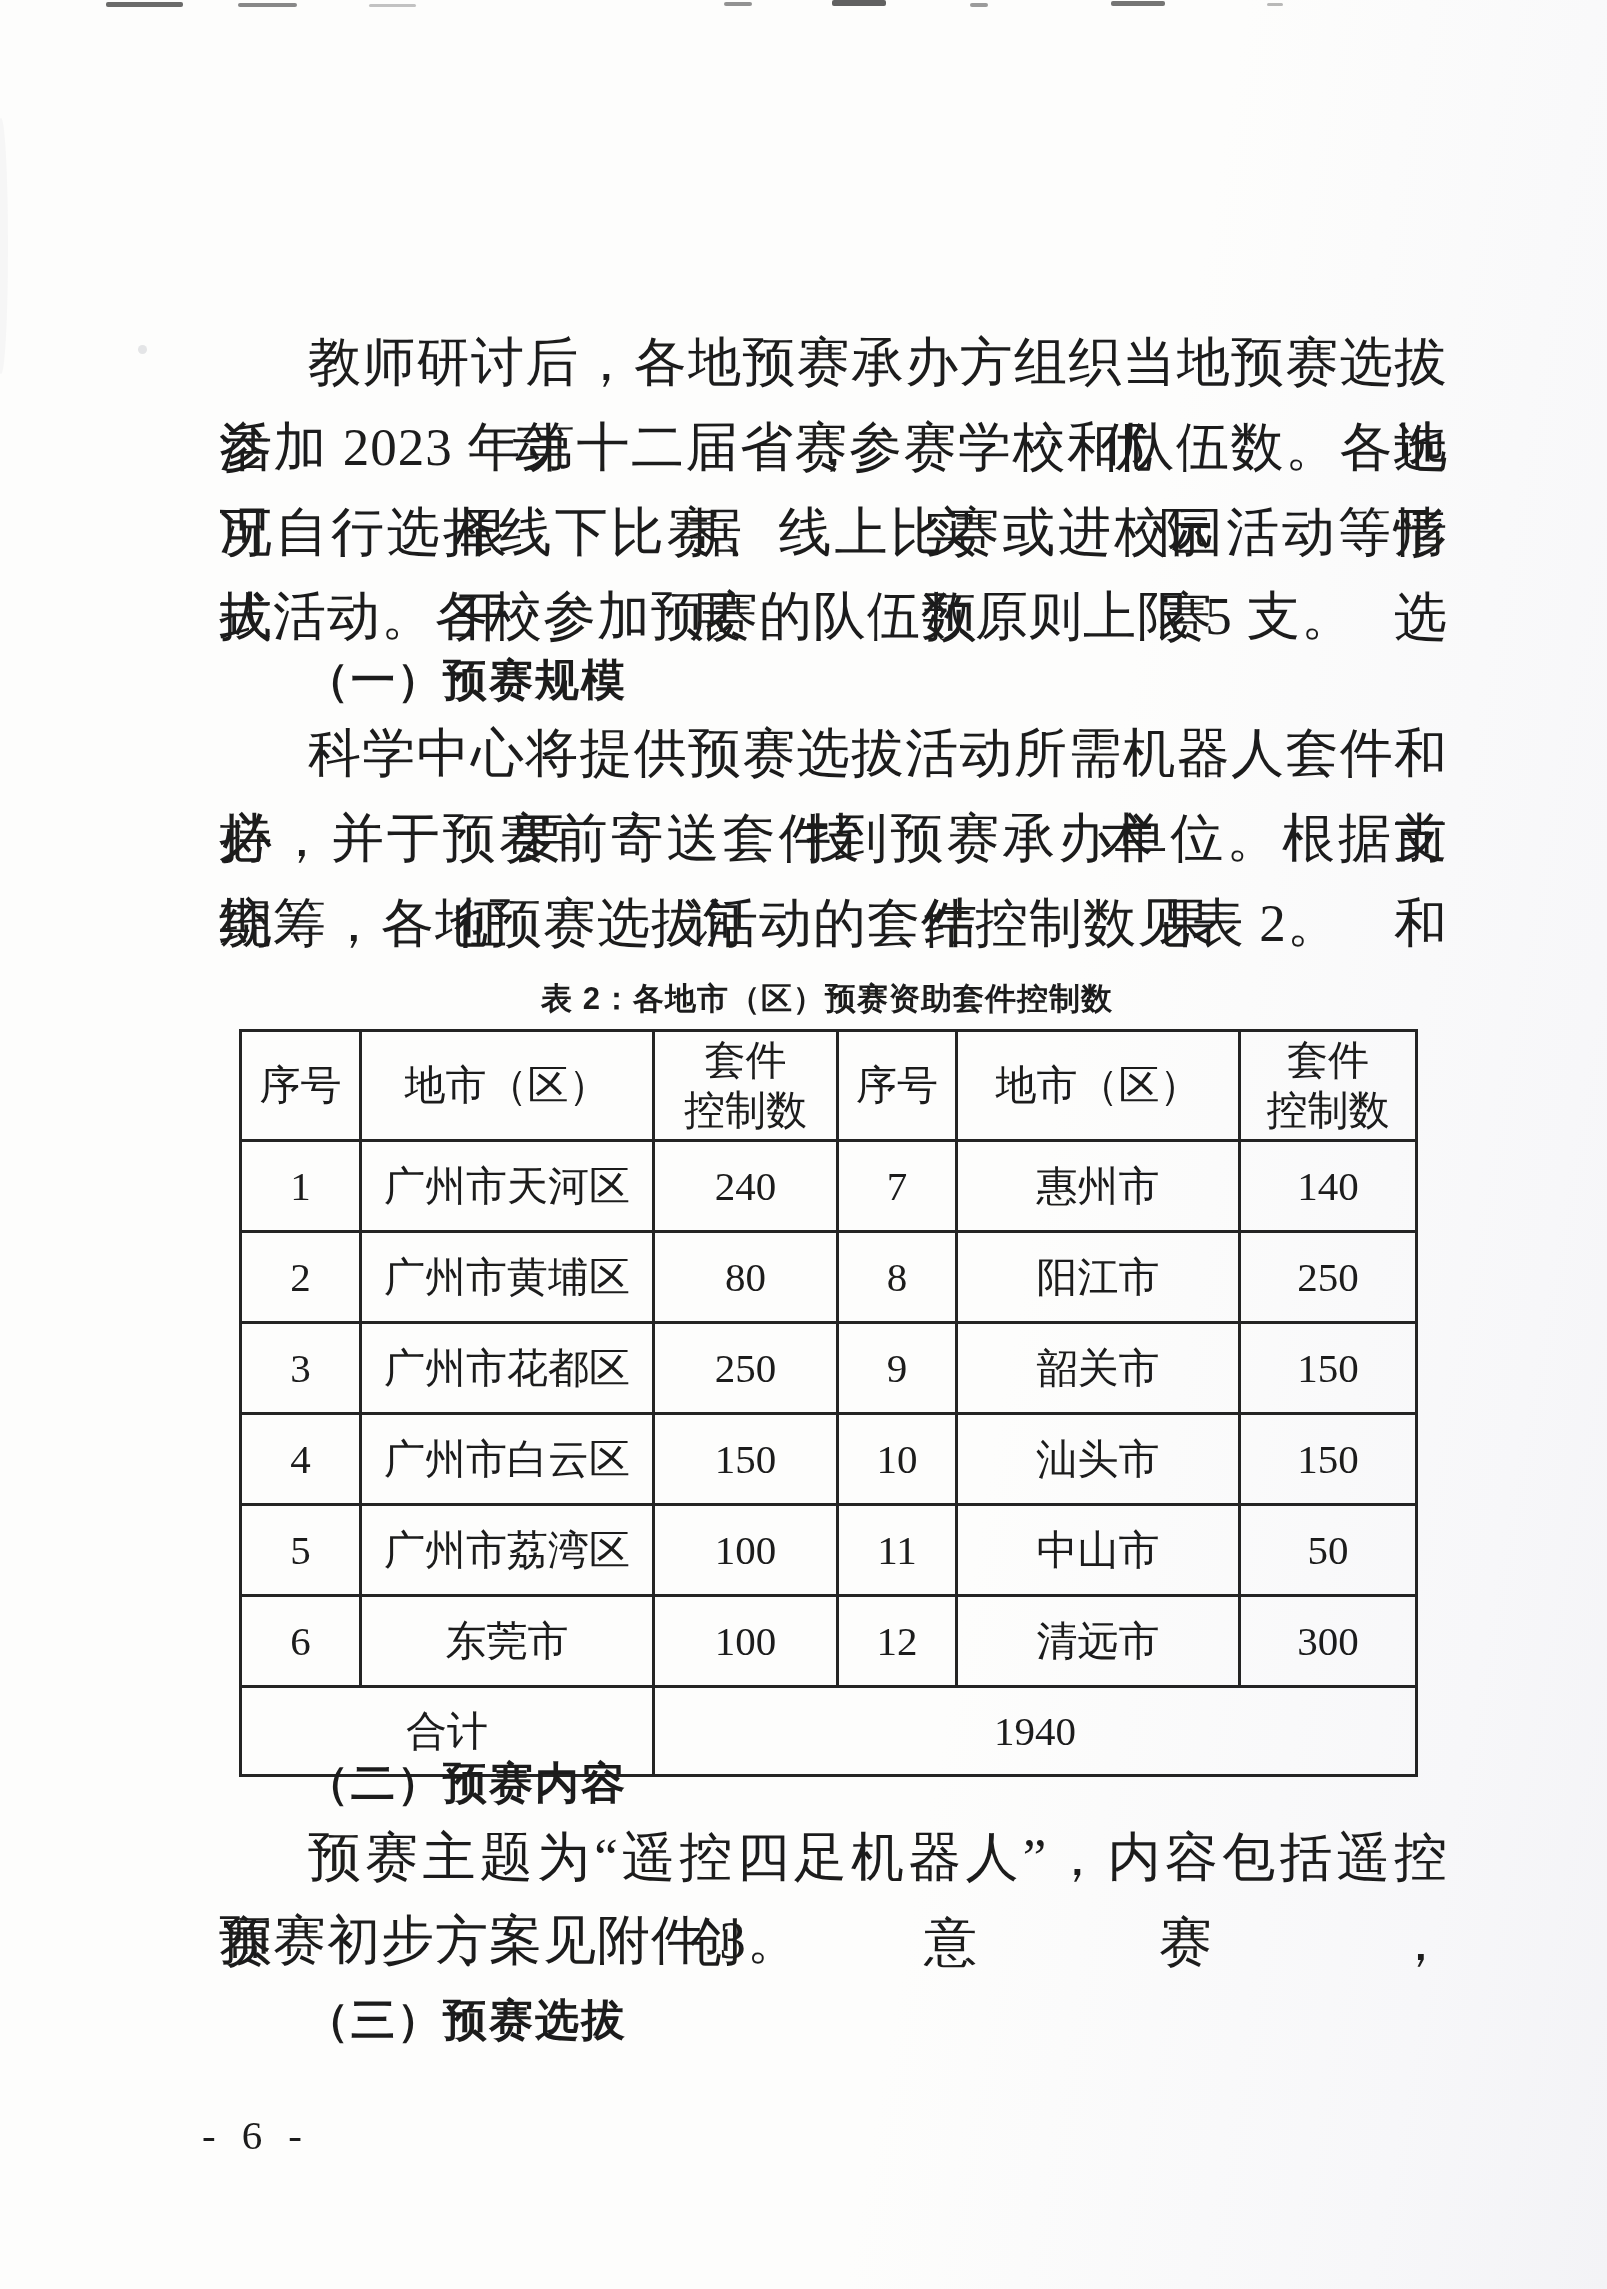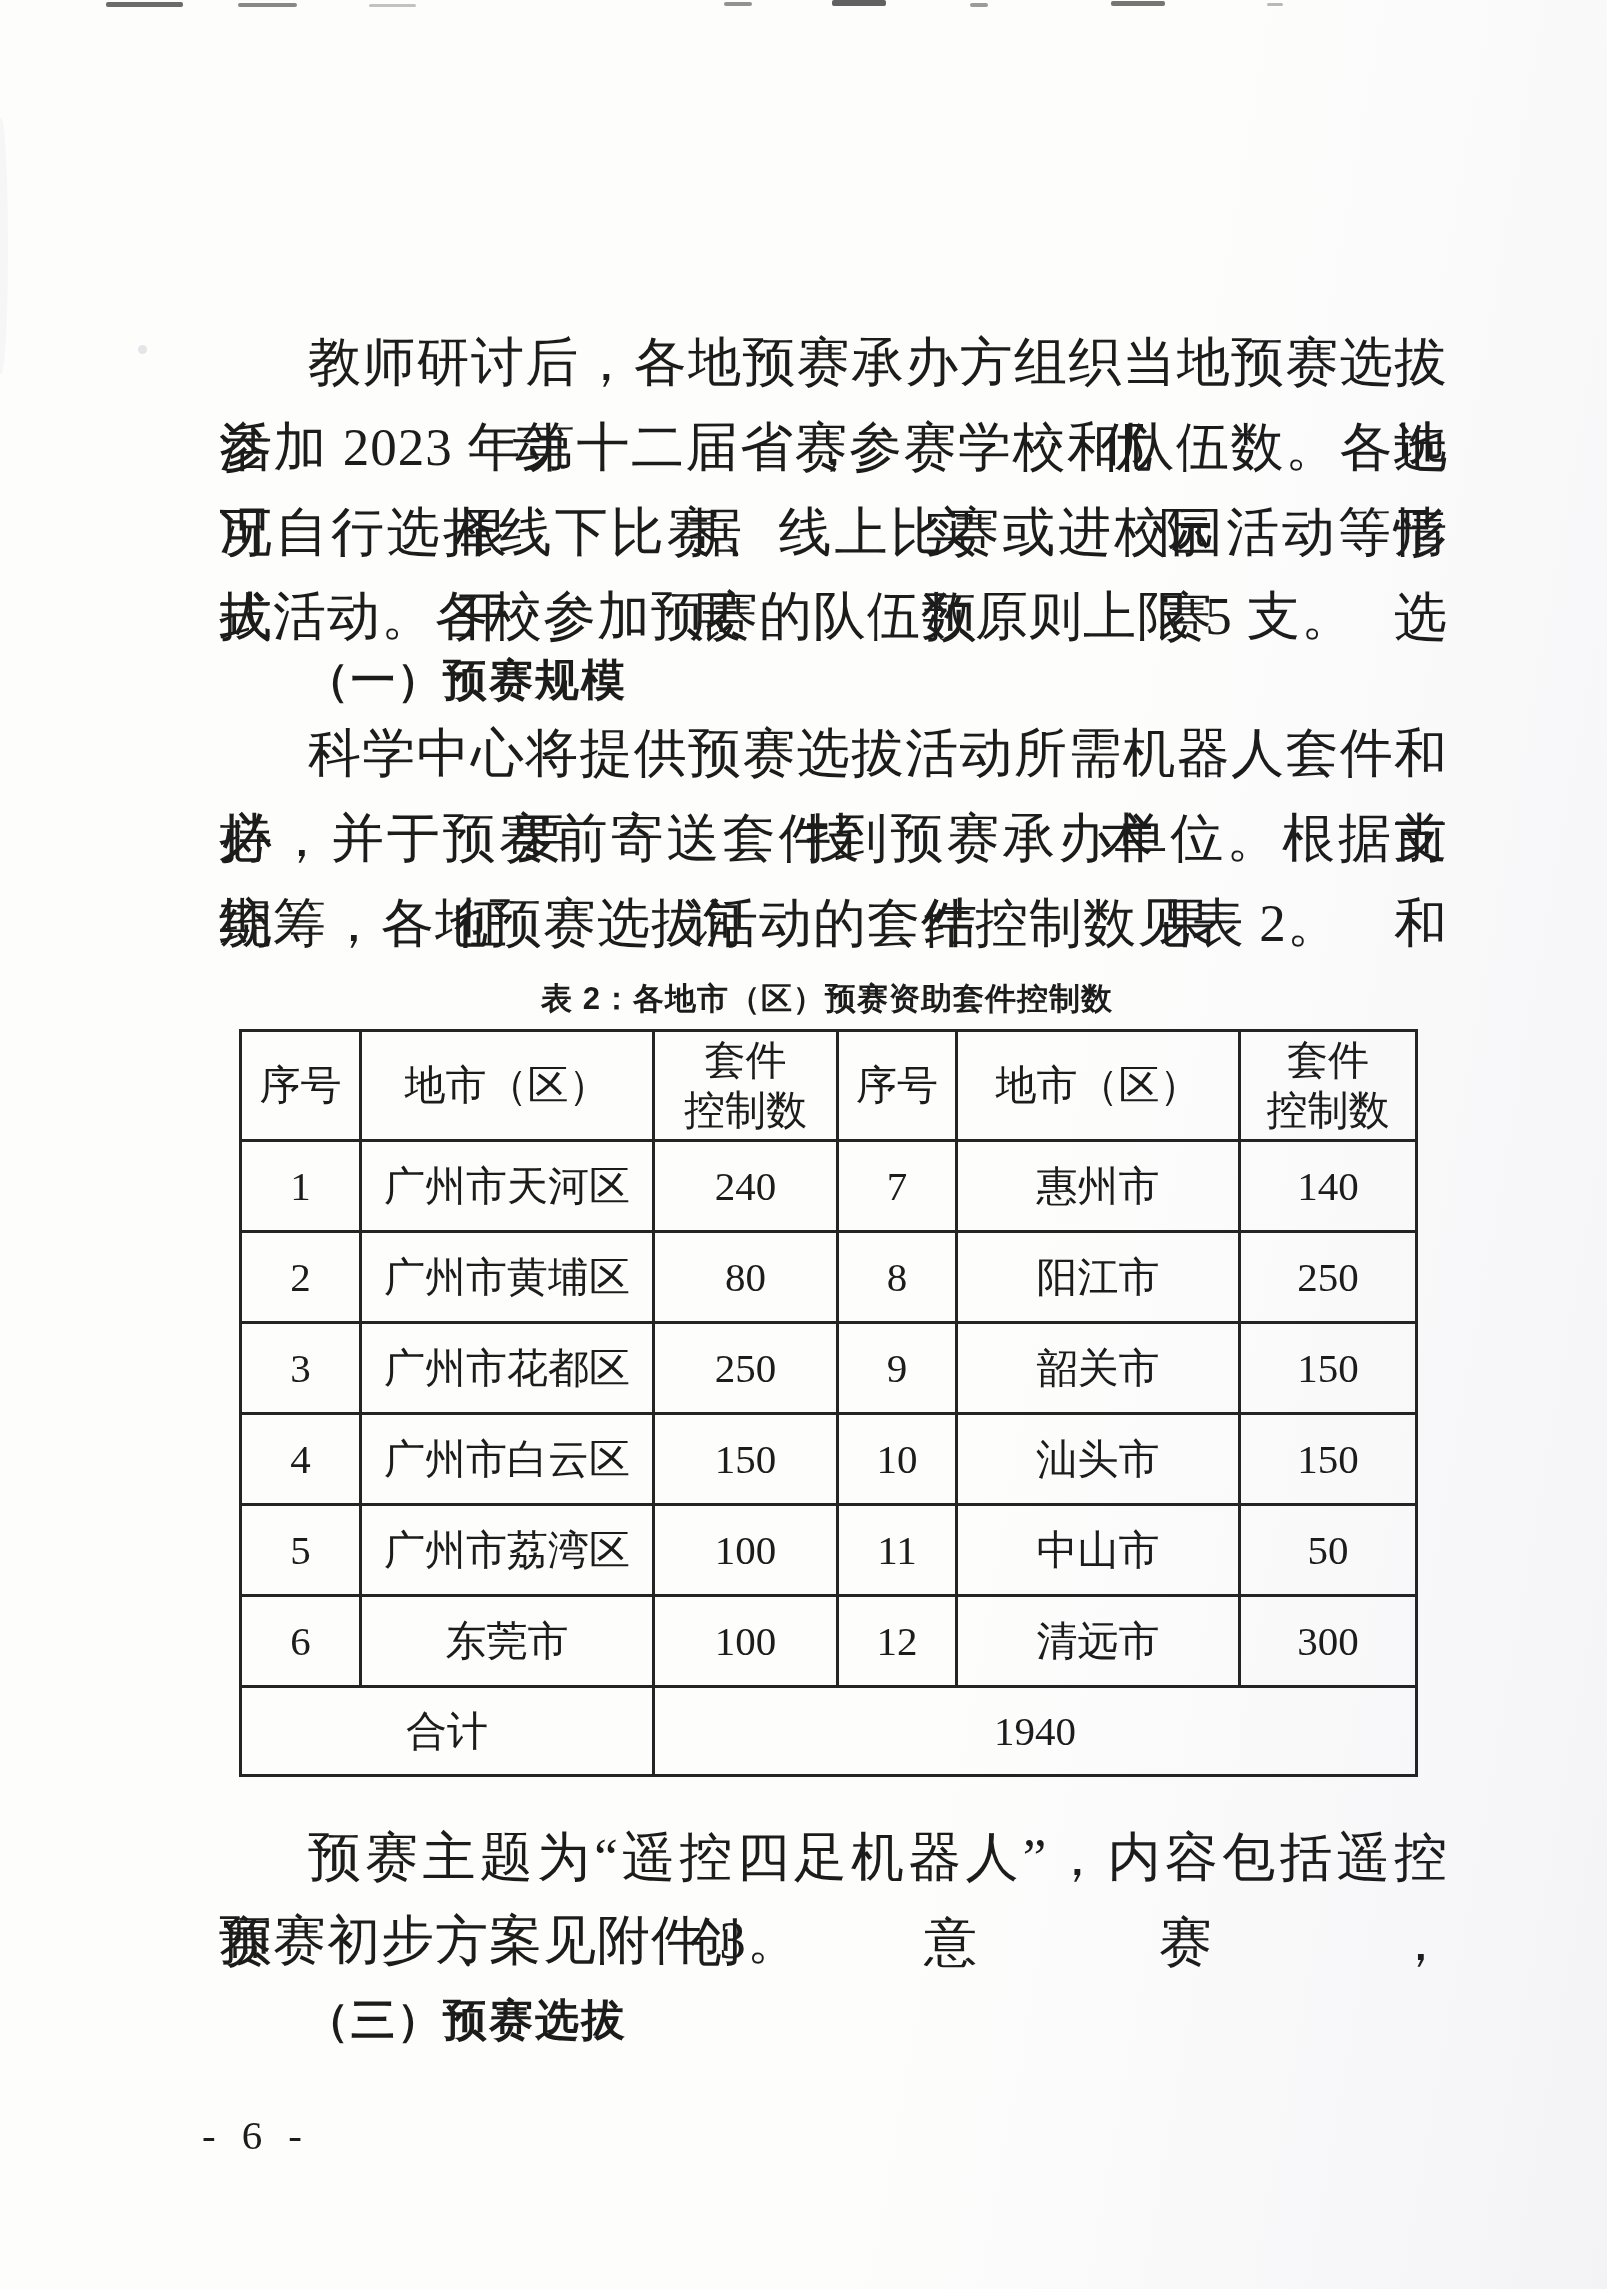--- a/index.html
+++ b/index.html
@@ -173,20 +173,21 @@
         <td>清远市</td>
         <td>300</td>
       </tr>
       <tr class="total">
         <td colspan="2">合计</td>
         <td colspan="4">1940</td>
       </tr>
     </tbody>
   </table>
 
+  <div class="heading" style="top:1751px;height:63px;line-height:63px;">（二）预赛内容</div>
 
   <div class="bodyline jline indent" style="top:1815px;">预赛主题为“遥控四足机器人”，内容包括遥控赛、创意赛，</div>
   <div class="bodyline lline" style="top:1898px;">预赛初步方案见附件 3。</div>
 
   <div class="heading" style="top:1988px;height:63px;line-height:63px;">（三）预赛选拔</div>
 
   <div class="pagenum">- 6 -</div>
 
 </div>
 

